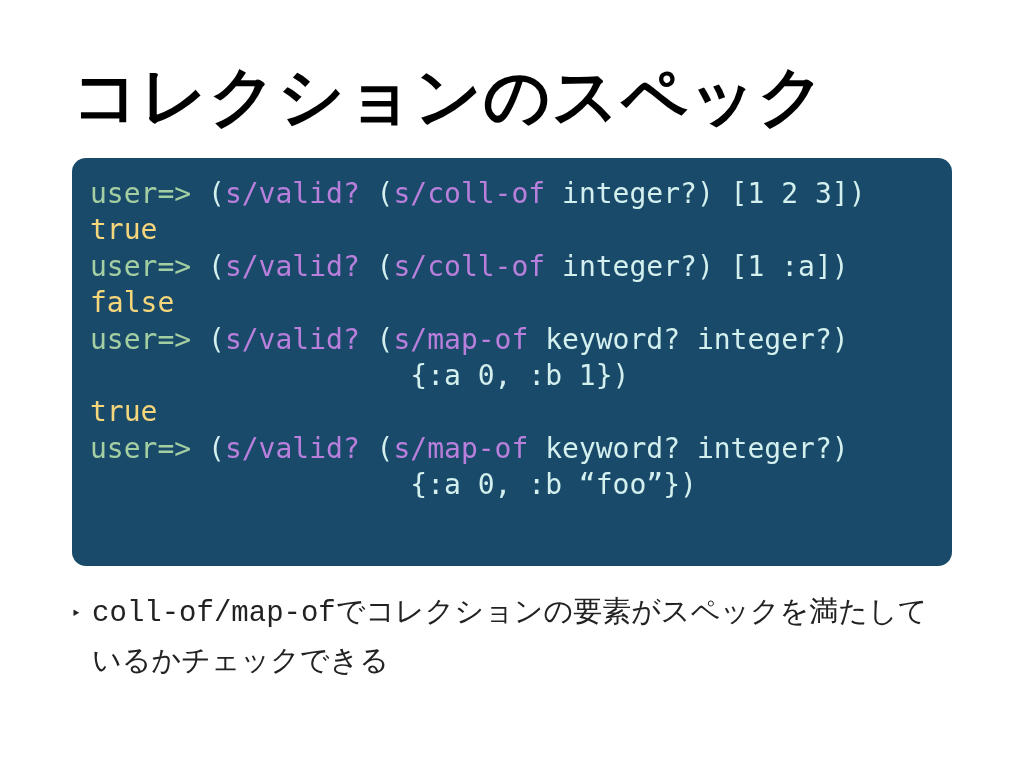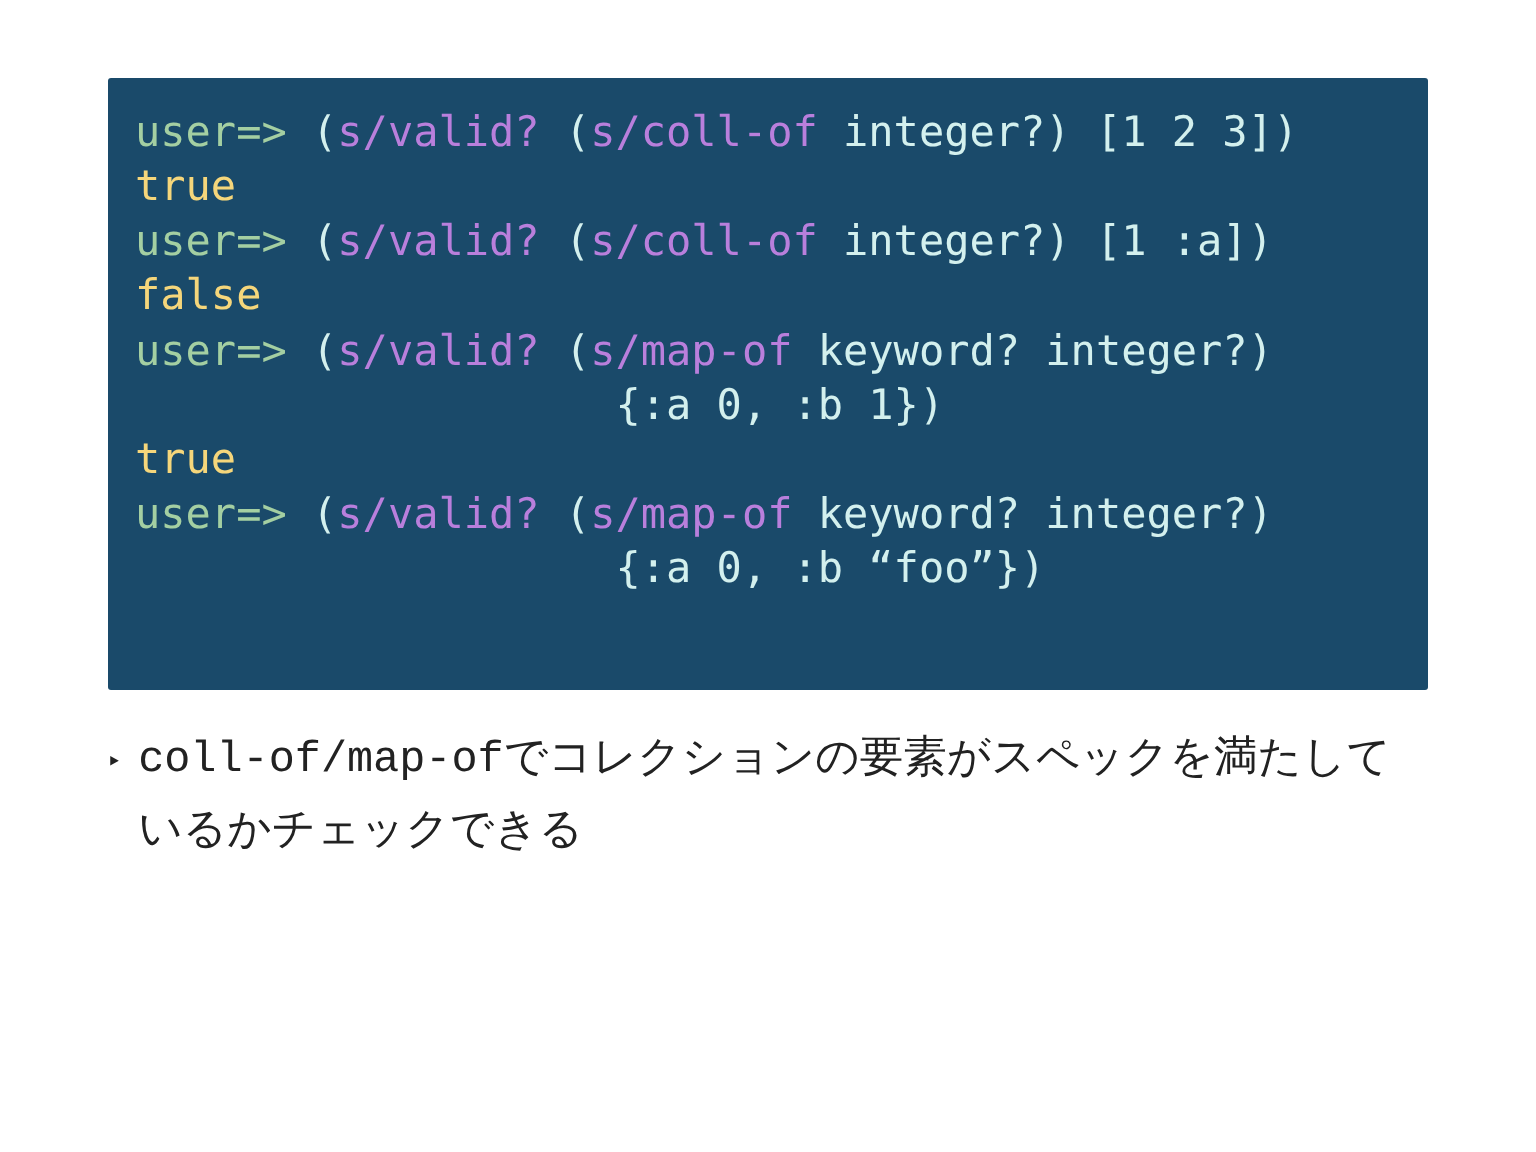--- a/index.html
+++ b/index.html
@@ -23,21 +23,21 @@
     margin-bottom: 16px;
     white-space: nowrap;
   }
   .code-block {
     background: #1a4a6a;
     color: #fff;
     font-family: "Menlo", "Consolas", "DejaVu Sans Mono", monospace;
     font-size: 28px;
     line-height: 1.3;
     padding: 18px 18px 62px 18px;
-    border-radius: 2px;
+    border-radius: 14px;
     white-space: pre;
   }
   .c-prompt { color: #a4cfa2; } 
   .c-fn { color: #b97fdc; }     
   .c-expr { color: #d3f0ee; }
   .c-true { color: #f5d67b; }
   .c-false { color: #f5d67b; }
   .bullet {
     margin-top: 22px;
     font-size: 29px;
@@ -51,20 +51,21 @@
     margin-right: 12px;
     margin-top: 8px;
     color: #222;
   }
   .mono { font-family: Liberation Mono, monospace; }
 </style>
 </head>
 <body>
 
 <div class="slide">
+  <h1 class="title">コレクションのスペック</h1>
 
   <div class="code-block"><span class="c-prompt">user=&gt;</span><span class="c-expr"> (</span><span class="c-fn">s/valid?</span><span class="c-expr"> (</span><span class="c-fn">s/coll-of</span><span class="c-expr"> integer?</span><span class="c-expr">) </span><span class="c-expr">[1 2 3]</span><span class="c-expr">)</span>
 <span class="c-true">true</span>
 <span class="c-prompt">user=&gt;</span><span class="c-expr"> (</span><span class="c-fn">s/valid?</span><span class="c-expr"> (</span><span class="c-fn">s/coll-of</span><span class="c-expr"> integer?</span><span class="c-expr">) </span><span class="c-expr">[1 :a]</span><span class="c-expr">)</span>
 <span class="c-false">false</span>
 <span class="c-prompt">user=&gt;</span><span class="c-expr"> (</span><span class="c-fn">s/valid?</span><span class="c-expr"> (</span><span class="c-fn">s/map-of</span><span class="c-expr"> keyword? integer?</span><span class="c-expr">)</span>
 <span>                   </span><span class="c-expr">{:a 0, :b 1}</span><span class="c-expr">)</span>
 <span class="c-true">true</span>
 <span class="c-prompt">user=&gt;</span><span class="c-expr"> (</span><span class="c-fn">s/valid?</span><span class="c-expr"> (</span><span class="c-fn">s/map-of</span><span class="c-expr"> keyword? integer?</span><span class="c-expr">)</span>
 <span>                   </span><span class="c-expr">{:a 0, :b “foo”}</span><span class="c-expr">)</span></div>

